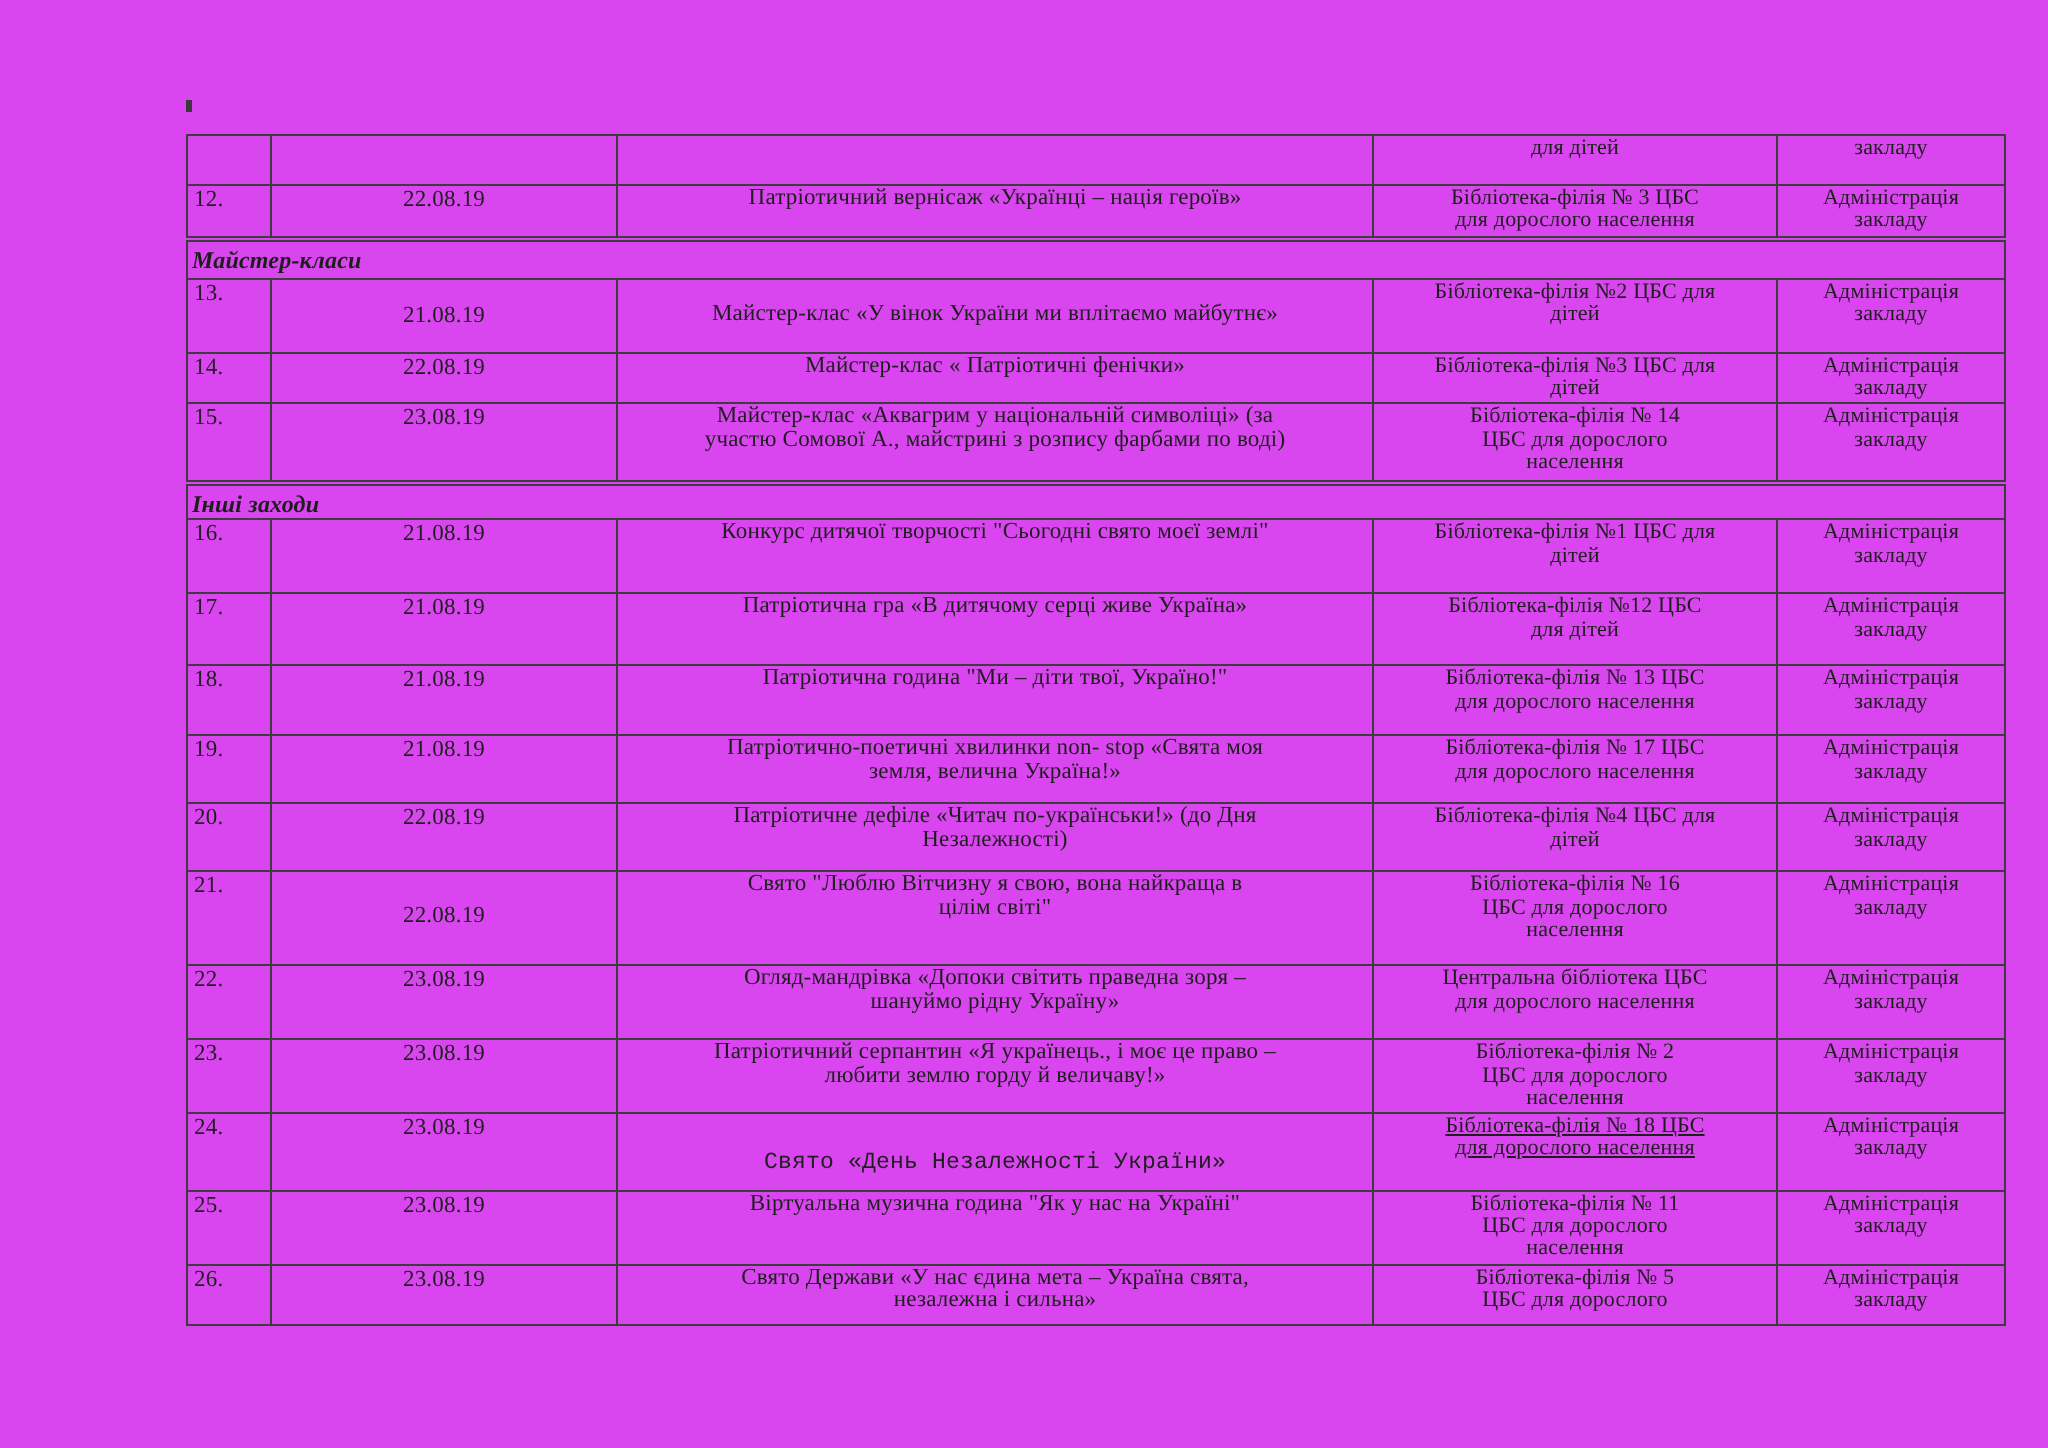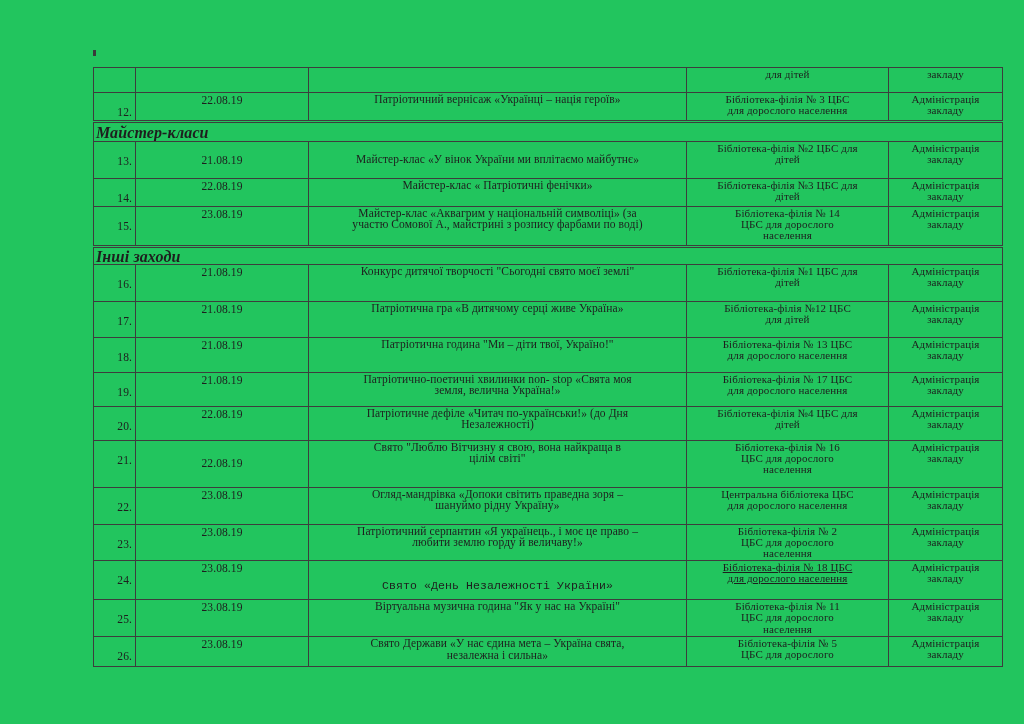--- a/index.html
+++ b/index.html
@@ -1,48 +1,48 @@
 <!DOCTYPE html>
 <html><head>
 <meta charset="utf-8">
 <style>
   html,body{margin:0;padding:0;}
   body{
     width:1024px;height:724px;background:#ffffff;position:relative;overflow:hidden;
     font-family:"Liberation Serif","DejaVu Serif",serif;color:#1e1e1e;
   }
-  .page{position:absolute;inset:0;background:#22c55e;}
+  .page{position:absolute;inset:0;background:#d946ef;}
   .edge-artifact{position:absolute;left:93px;top:50px;width:3px;height:6px;background:#3a3a3a;}
   table.events{
     position:absolute;left:93px;top:67px;width:909px;
     border-collapse:collapse;table-layout:fixed;
   }
   col.c-num{width:42px;}
   col.c-date{width:173px;}
   col.c-event{width:378px;}
   col.c-library{width:202px;}
   col.c-admin{width:114px;}
   td{
     border:1px solid #3d3d3d;
     vertical-align:top;
     padding:1px 3px;
     white-space:pre-line;
     overflow:hidden;
     font-size:11.5px;line-height:11.8px;
     letter-spacing:.1px;
   }
-  td.cell-num{text-align:right;padding-top:14px;}
+  td.cell-num{text-align:left;padding-top:2px;}
   td.cell-date{text-align:center;padding-top:2px;}
   td.cell-event{text-align:center;}
   td.cell-library{text-align:center;font-size:11px;line-height:11.2px;}
   td.cell-admin{text-align:center;font-size:11px;line-height:11.2px;}
   tr.section-row td{
     border-left:1px solid #3d3d3d;border-right:1px solid #3d3d3d;
     border-top:3px double #3d3d3d;border-bottom:1px solid #3d3d3d;
-    font-weight:bold;font-style:italic;font-size:16px;
+    font-weight:bold;font-style:italic;font-size:12px;
     padding:3px 2px 1px 2px;text-align:left;white-space:normal;
     vertical-align:middle;
   }
   
   table.events tr:nth-child(1){height:25px;}
   table.events tr:nth-child(2){height:27px;}
   table.events tr:nth-child(3){height:20px;}
   table.events tr:nth-child(4){height:37px;}
   table.events tr:nth-child(5){height:24px;}
   table.events tr:nth-child(6){height:40px;}

